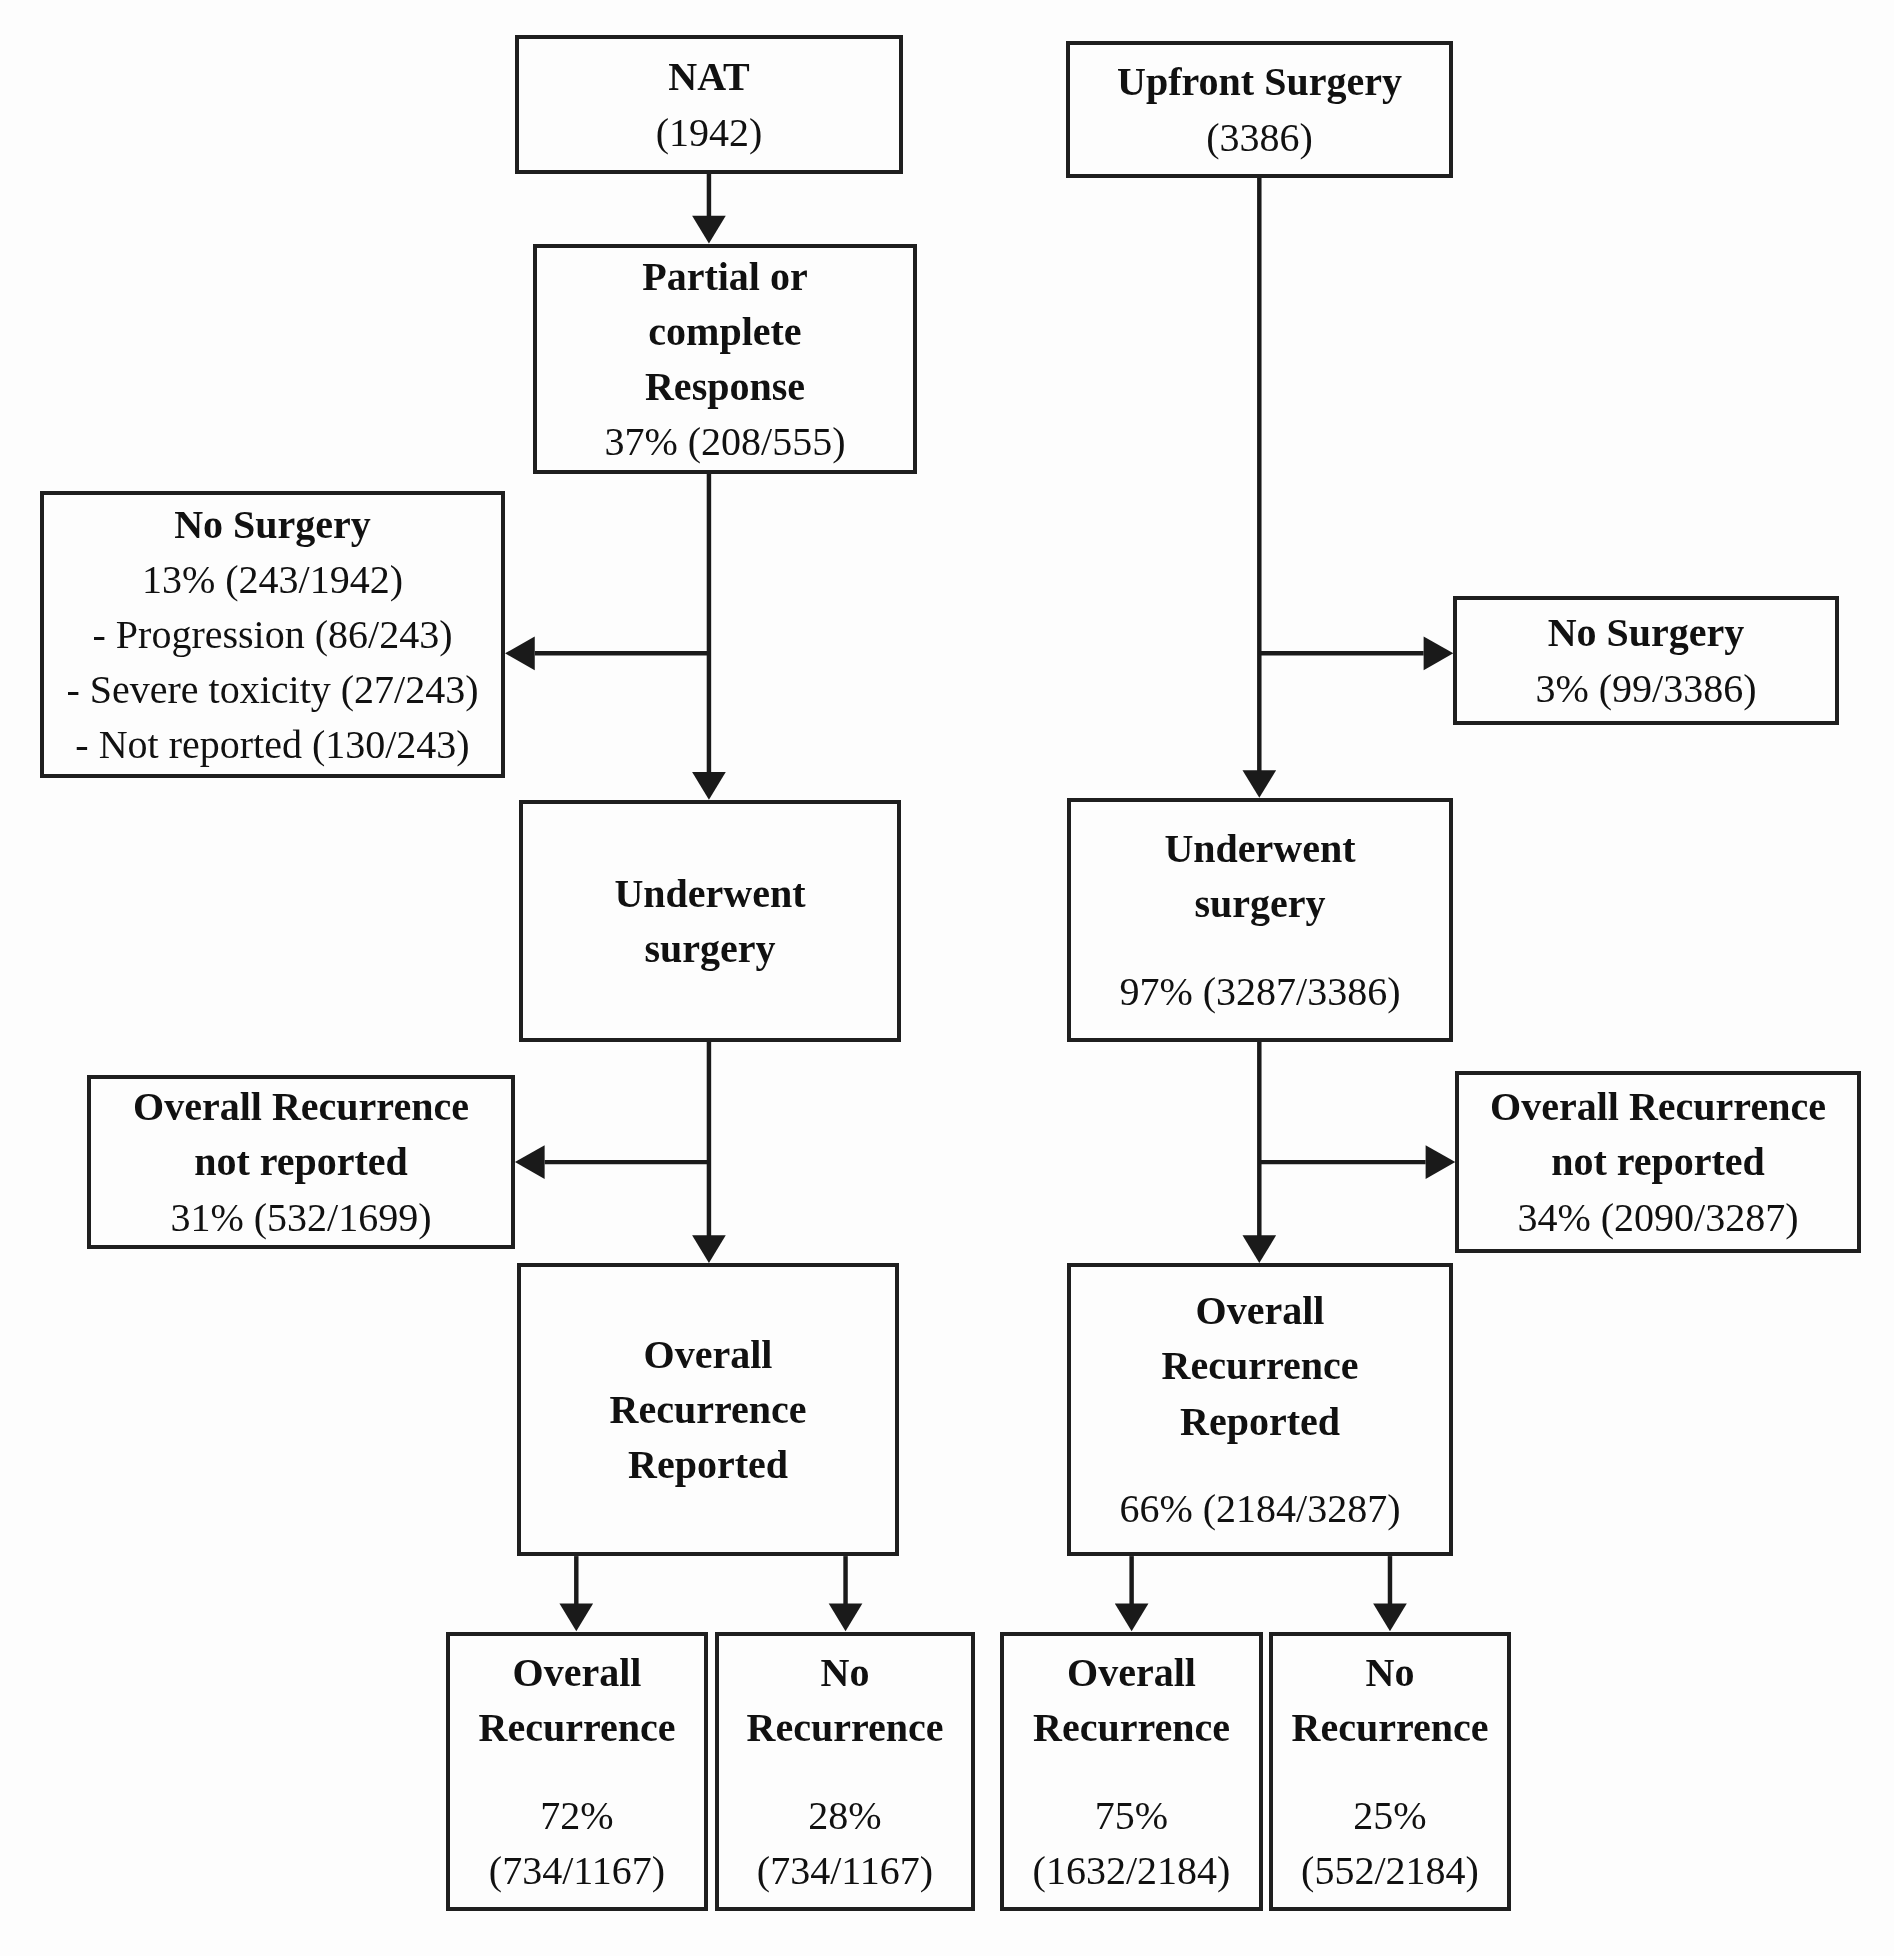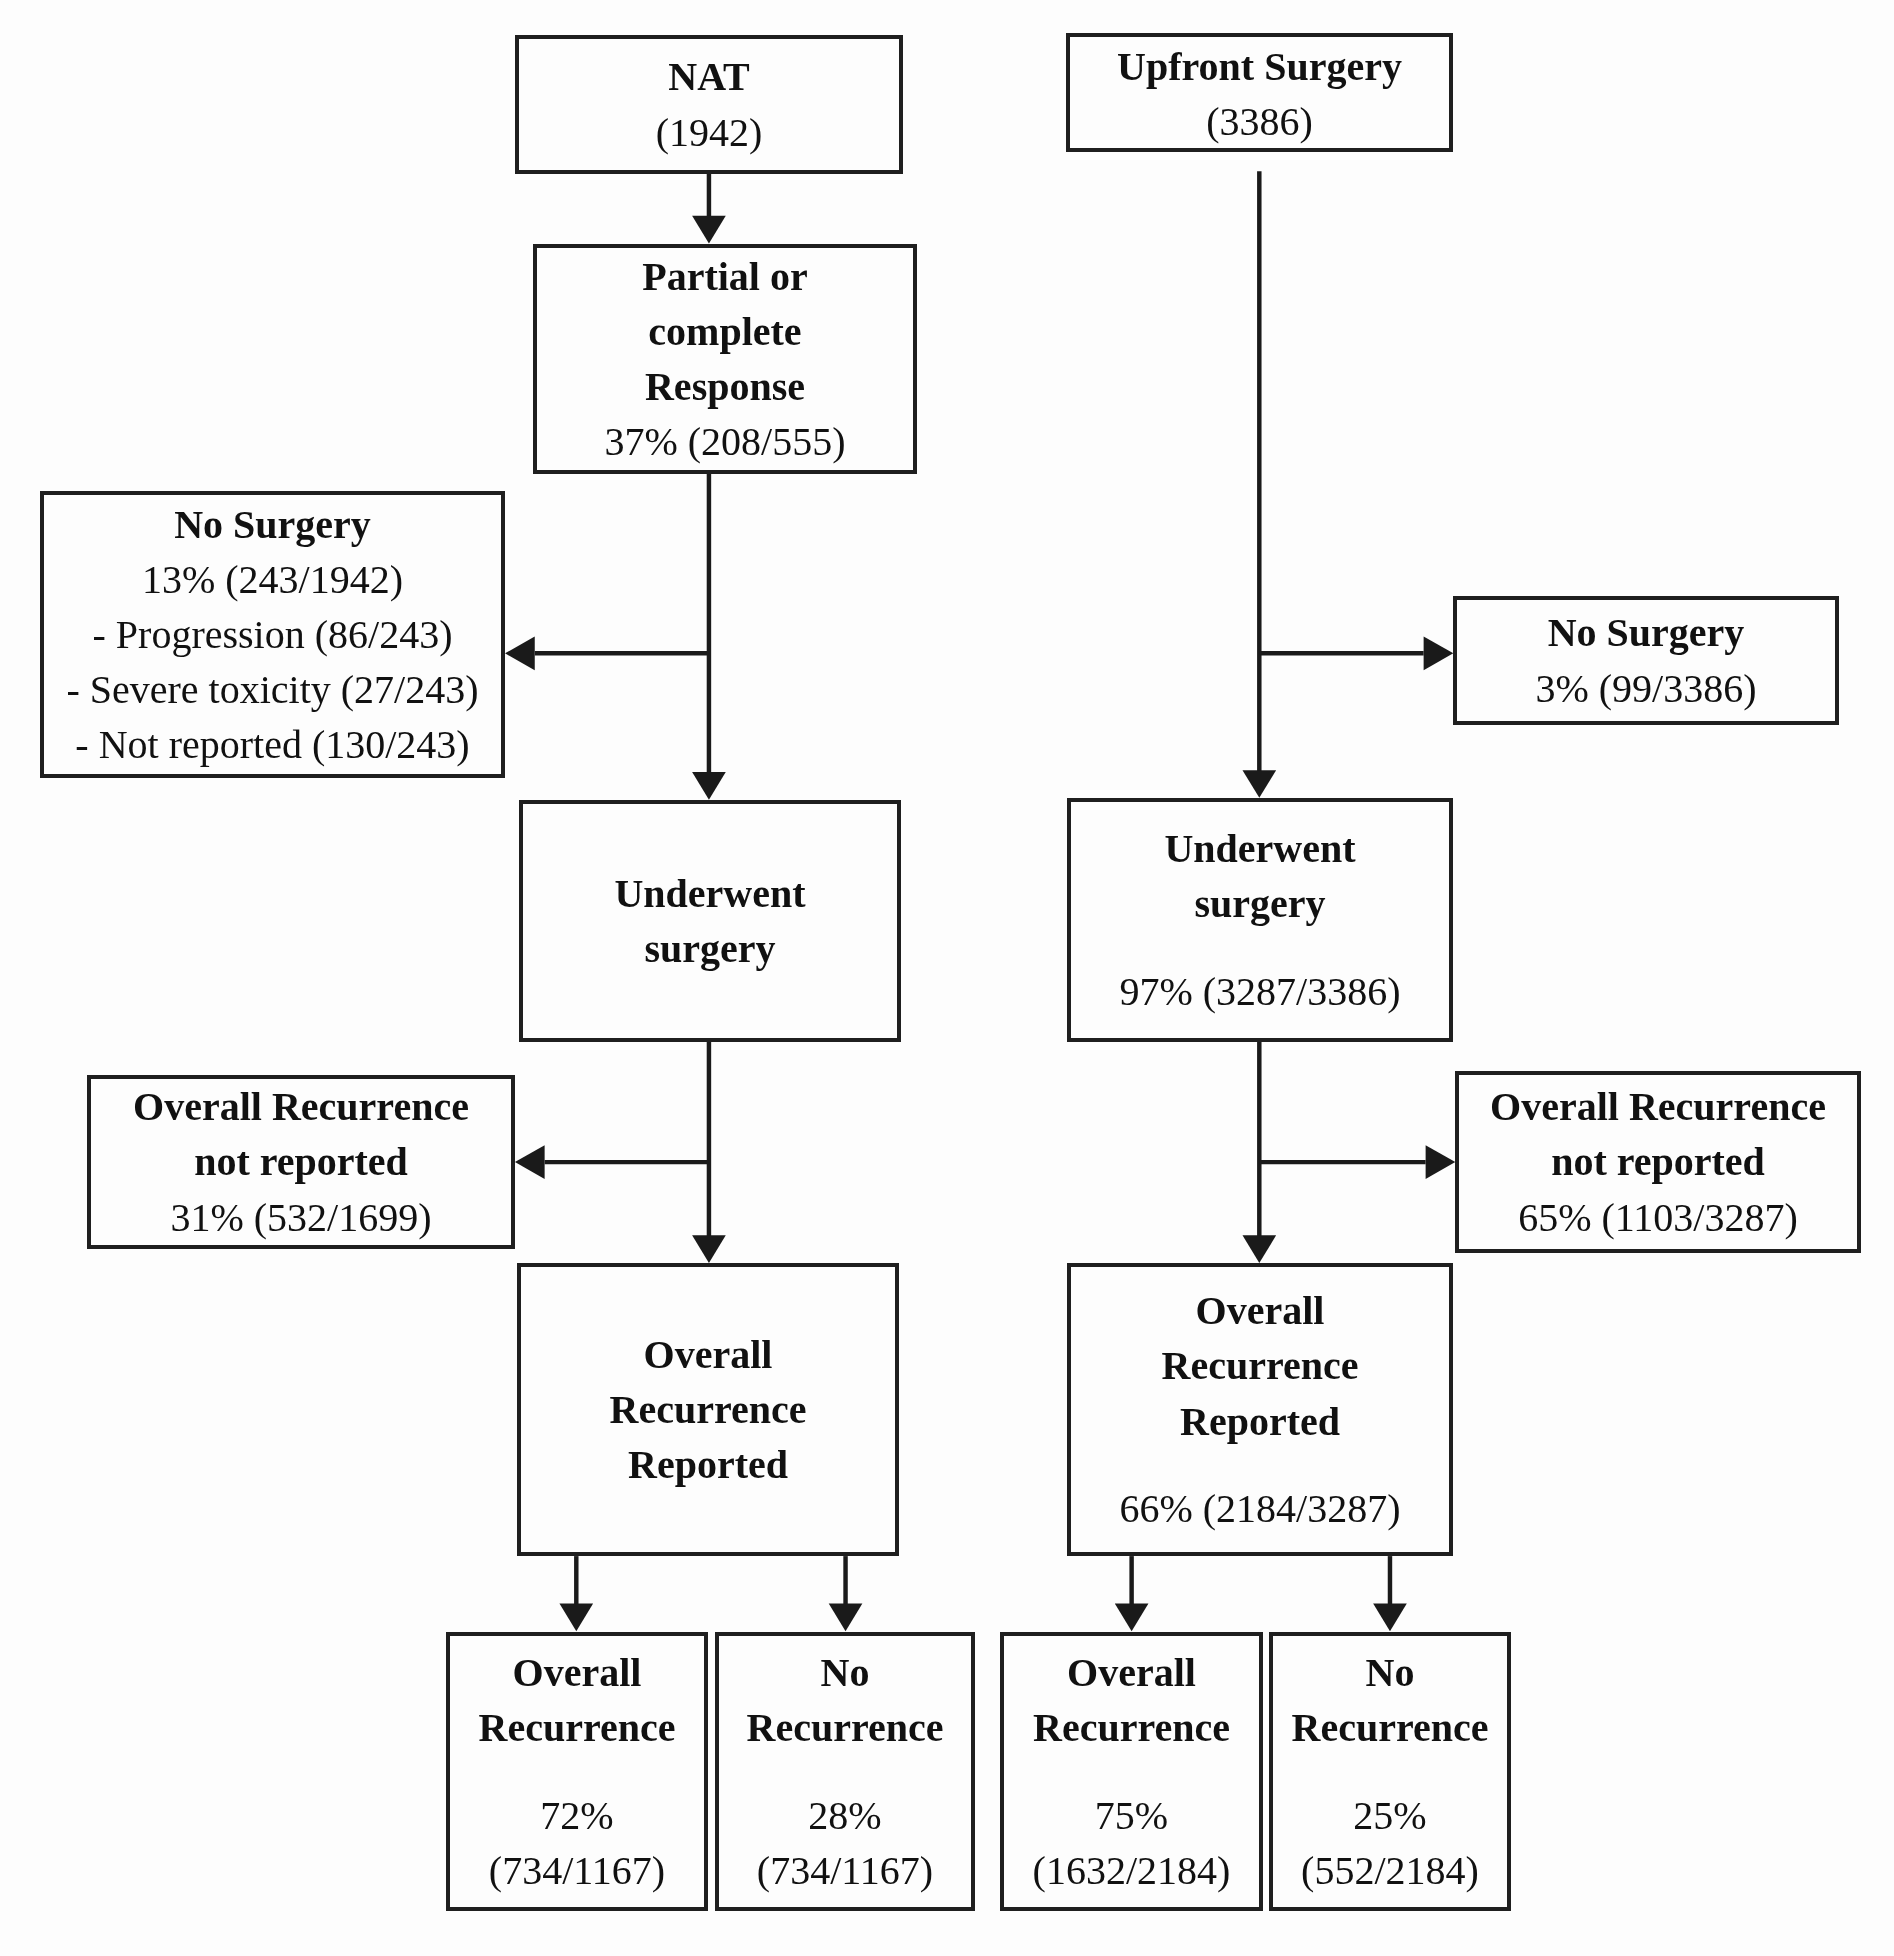--- a/index.html
+++ b/index.html
@@ -82,21 +82,21 @@
 
   <div class="box" style="left:515px; top:35px; width:388px; height:139px;">
     <div class="title">
       <div class="line">NAT</div>
     </div>
     <div class="value">
       <div class="line">(1942)</div>
     </div>
   </div>
 
-  <div class="box" style="left:1066px; top:33px; width:387px; height:119px;justify-content:space-between;">
+  <div class="box" style="left:1066px; top:41px; width:387px; height:137px;">
     <div class="title">
       <div class="line">Upfront Surgery</div>
     </div>
     <div class="value">
       <div class="line">(3386)</div>
     </div>
   </div>
 
   <div class="box" style="left:533px; top:244px; width:384px; height:230px;">
     <div class="title">
@@ -156,21 +156,21 @@
       <div class="line">31% (532/1699)</div>
     </div>
   </div>
 
   <div class="box" style="left:1455px; top:1071px; width:406px; height:182px;">
     <div class="title">
       <div class="line">Overall Recurrence</div>
       <div class="line">not reported</div>
     </div>
     <div class="value">
-      <div class="line">65% (1103/3287)</div>
+      <div class="line">34% (2090/3287)</div>
     </div>
   </div>
 
   <div class="box" style="left:517px; top:1263px; width:382px; height:293px;">
     <div class="title">
       <div class="line">Overall</div>
       <div class="line">Recurrence</div>
       <div class="line">Reported</div>
     </div>
   </div>

